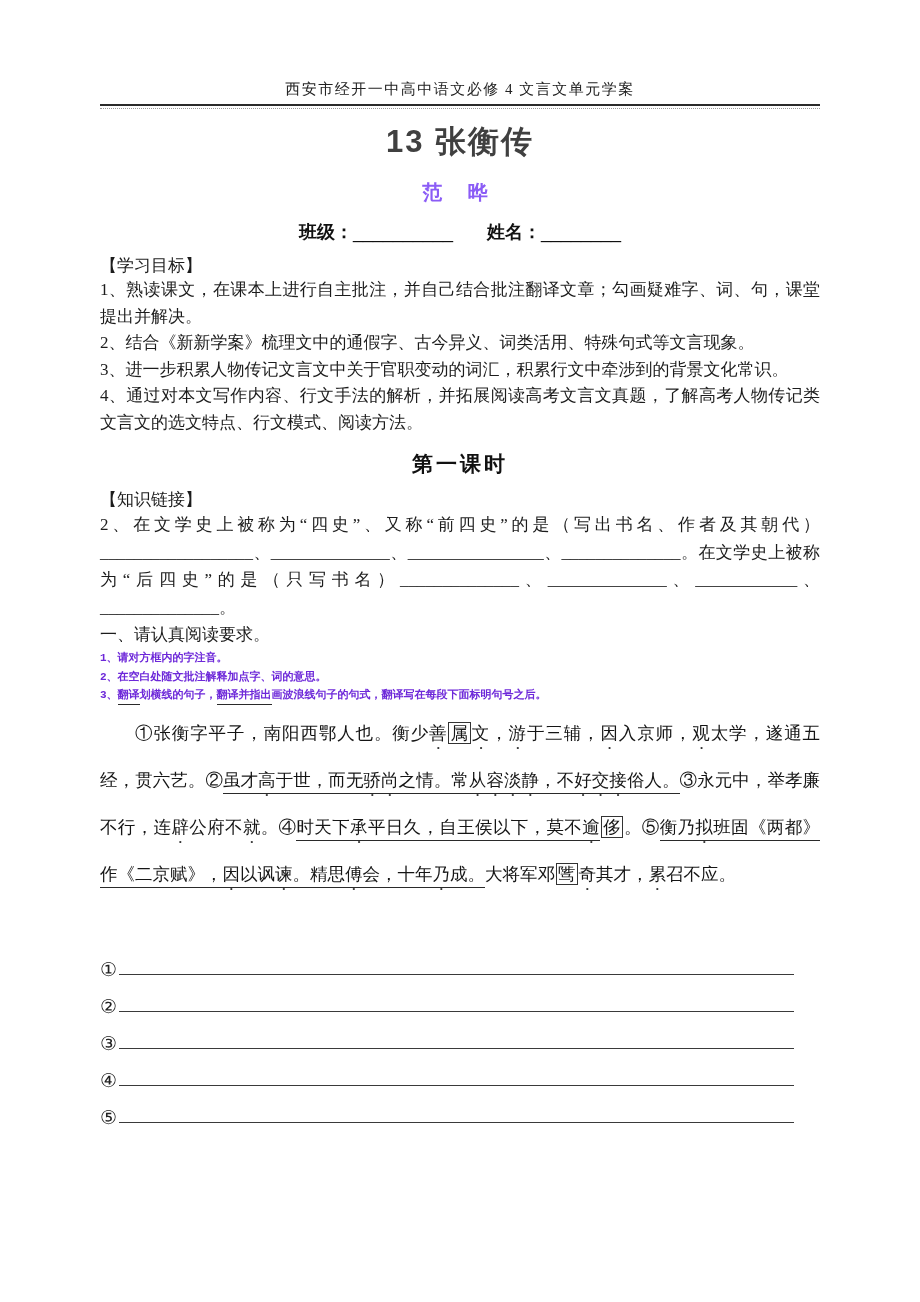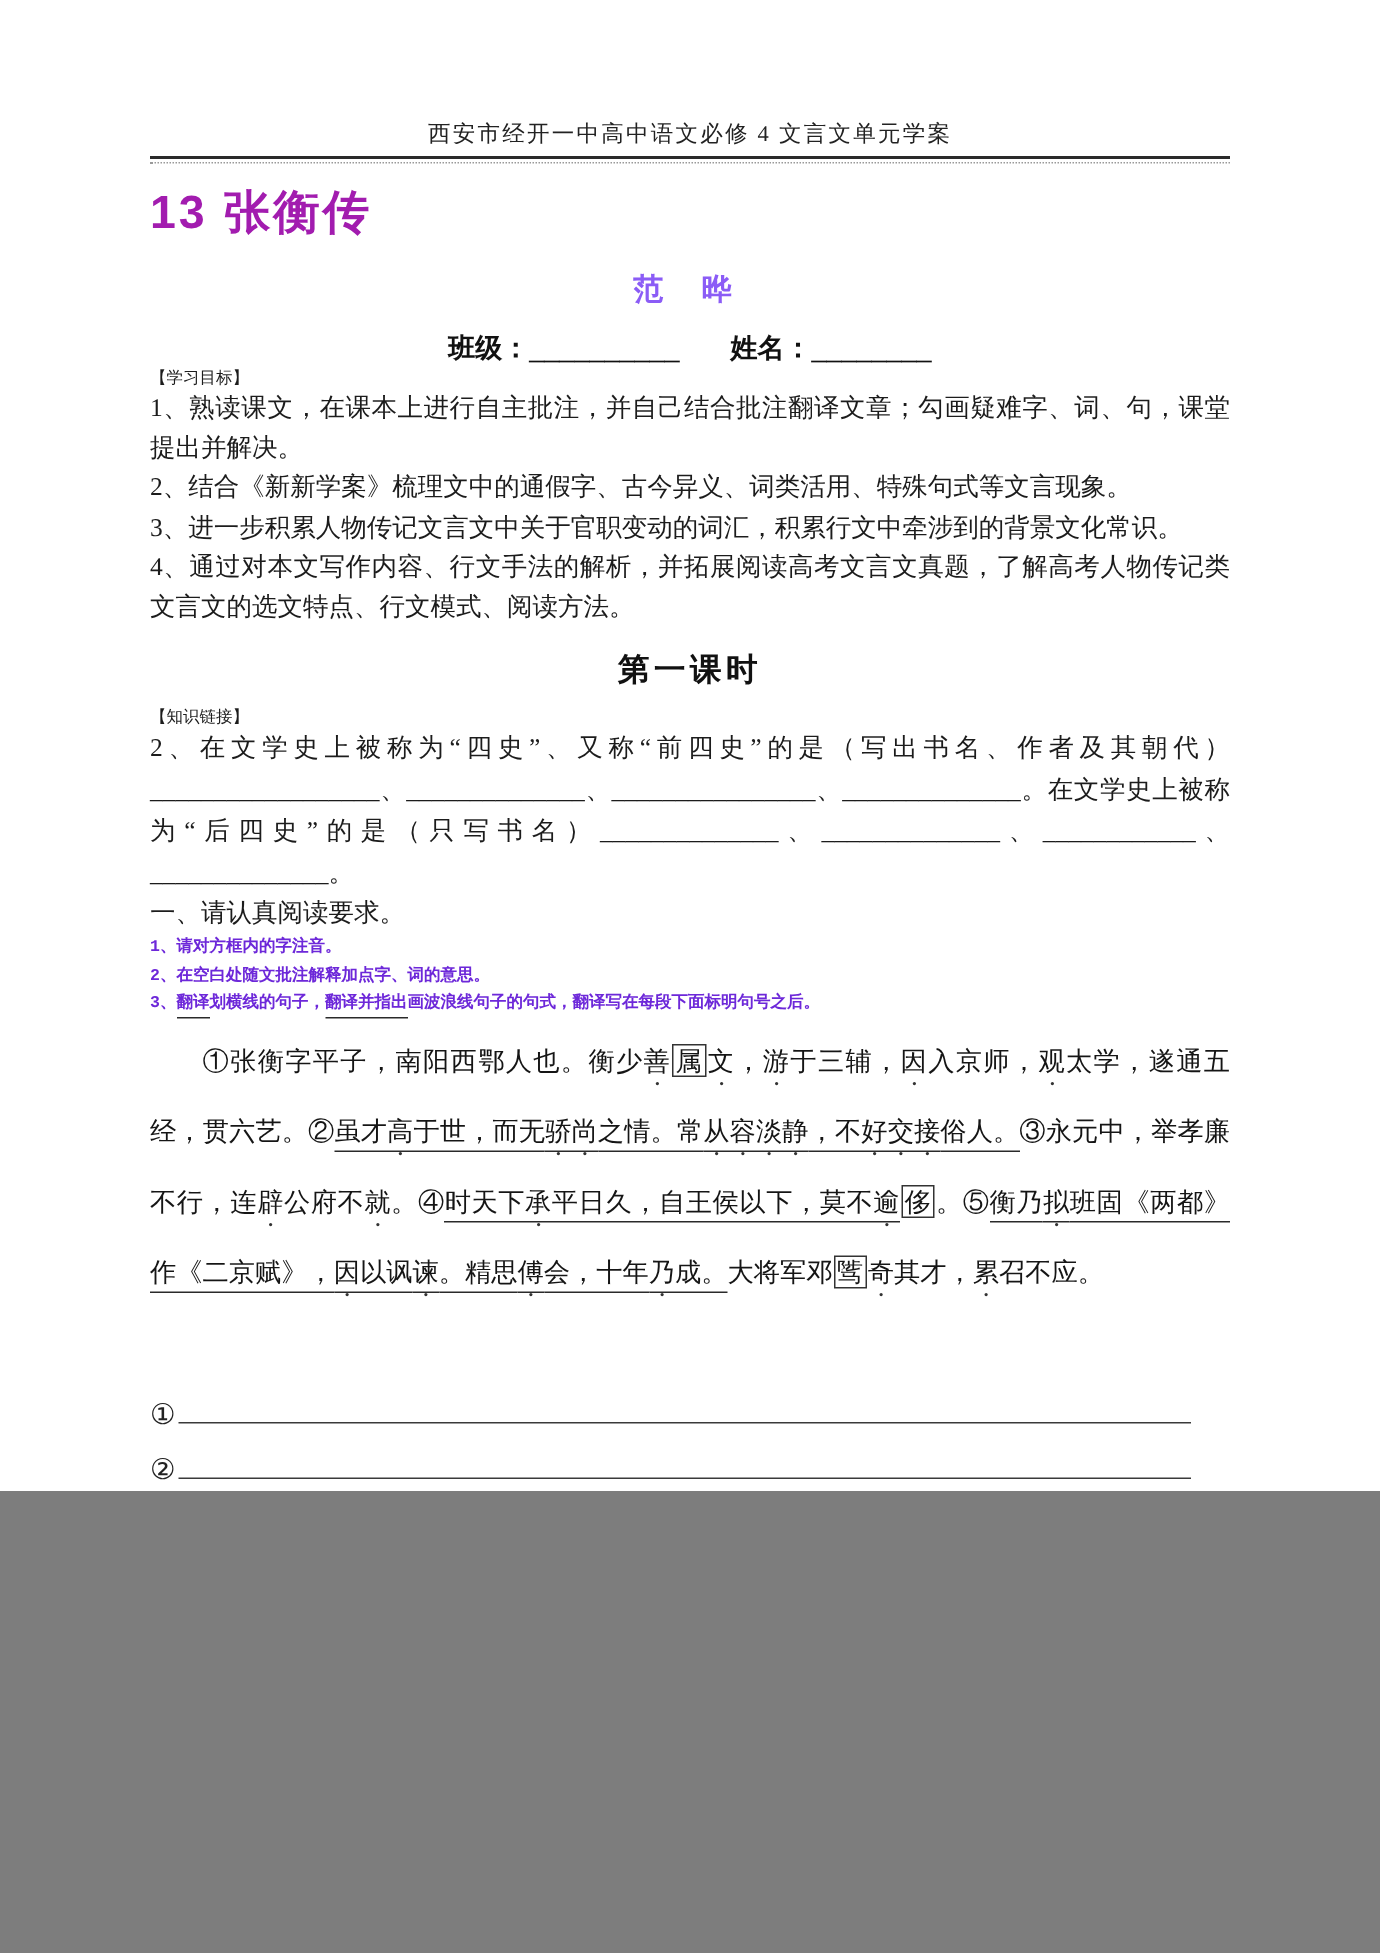--- a/index.html
+++ b/index.html
@@ -1,37 +1,37 @@
 <!DOCTYPE html>
 <html><head>
 <meta charset="utf-8">
 <style>
   html,body{margin:0;padding:0;background:#7d7d7d;}
   .page{
-    width:920px;height:994px;background:#ffffff;margin:0 auto;
+    width:920px;height:1302px;background:#ffffff;margin:0 auto;
     box-sizing:border-box;padding:80px 100px 0 100px;color:#1c1c1c;
     font-family:"Liberation Serif", serif;position:relative;overflow:hidden;
   }
   .header-text{text-align:center;font-size:15px;letter-spacing:1.5px;color:#222;padding-bottom:5px;}
   .header-rule{height:2px;border-top:2.5px solid #2a2a2a;border-bottom:1px dotted #9a9a9a;}
   .doc-title{
-    font-family:"Liberation Sans", sans-serif;font-weight:bold;
-    font-size:31px;letter-spacing:2px;margin:12px 0 0 0;color:#a21caf;
+    text-align:center;font-family:"Liberation Sans", sans-serif;font-weight:bold;
+    font-size:31px;letter-spacing:2px;margin:12px 0 0 0;color:#404040;
   }
   .author{
     text-align:center;font-family:"Liberation Sans", sans-serif;font-weight:bold;
     font-size:20px;letter-spacing:10px;margin-top:16px;color:#8b5cf6;
   }
   .id-line{
     text-align:center;font-family:"Liberation Sans", sans-serif;font-weight:bold;
     font-size:18px;margin-top:14px;color:#111;
   }
   .id-line .blank{font-weight:normal;letter-spacing:0;margin-top:36px;}
   .id-gap{display:inline-block;width:34px;}
-  .sec-heading{font-size:11px;}
+  .sec-heading{font-size:17px;margin-top:10px;}
   .body-p{margin:0;font-size:17px;line-height:1.56;text-align:justify;}
   .know-p{margin:0;font-size:17px;line-height:1.62;text-align:justify;}
   .lesson-heading{
     text-align:center;font-weight:bold;font-size:21px;letter-spacing:3px;
     margin:14px 0 10px 0;color:#111;
   }
   .bold-req{
     margin:0;font-size:11px;line-height:1.66;text-align:justify;
     font-family:Liberation Mono, monospace;font-weight:bold;color:#6d28d9;
   }

